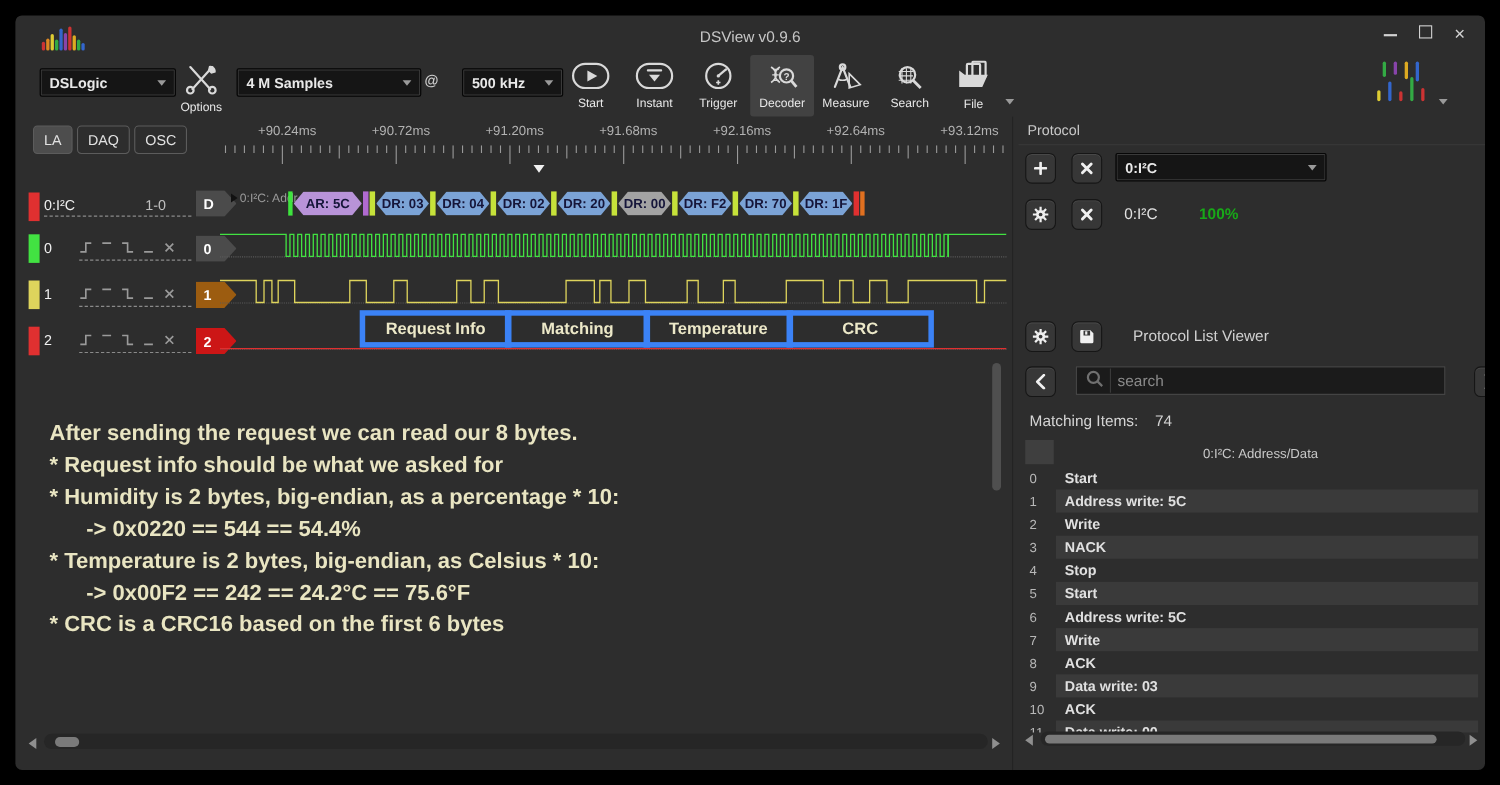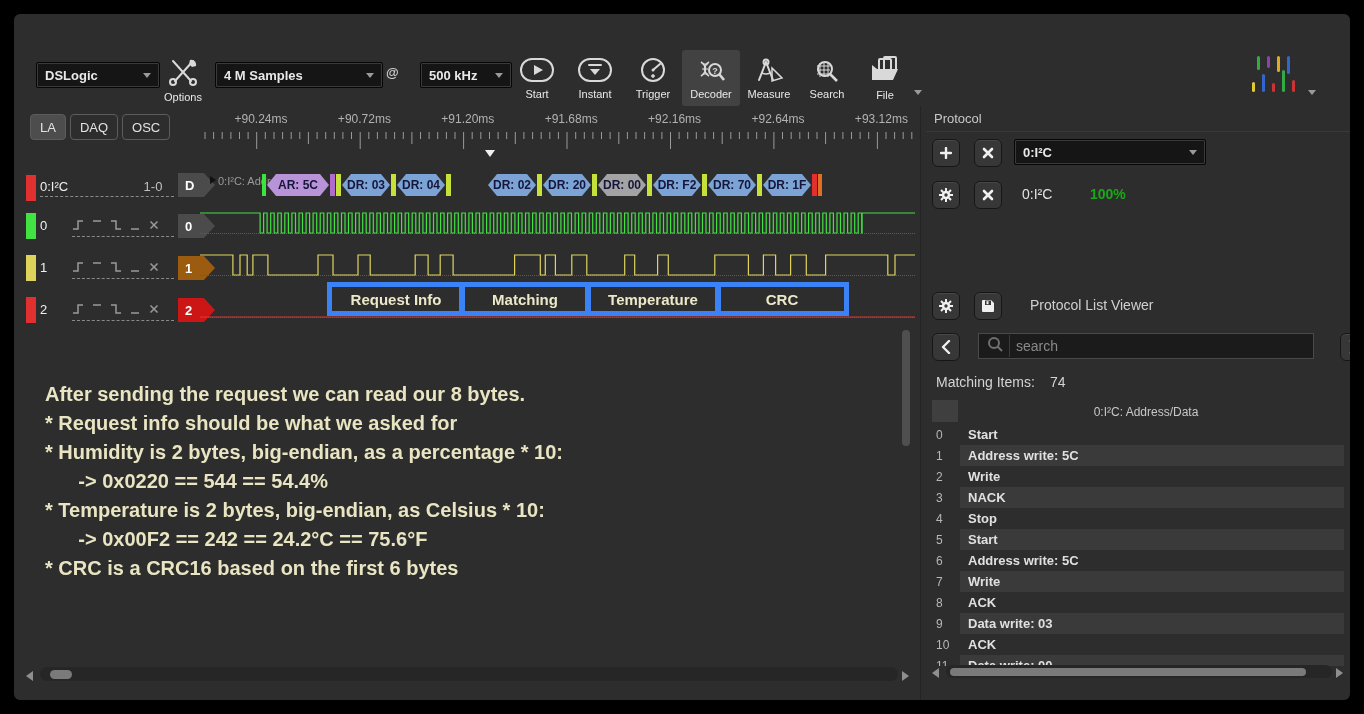--- a/index.html
+++ b/index.html
@@ -41,21 +41,21 @@
   .ruler{position:absolute;left:186px;top:96px;width:715px;height:52px;overflow:hidden;}
   .rlabel{position:absolute;top:2px;transform:translateX(-50%);font-size:12px;color:#b2b2b2;white-space:nowrap;}
   .ruler svg{position:absolute;left:0;top:22px;}
   .cursor-tri{position:absolute;top:40px;width:0;height:0;border-left:5px solid transparent;
     border-right:5px solid transparent;border-top:7px solid #f0f0f0;}
   
   .sigrow{position:absolute;left:0;width:901px;height:40px;}
   .ctab{position:absolute;left:12px;width:10px;}
   .rowname{position:absolute;left:26px;font-size:13px;color:#f0f0f0;}
   .rowdash{position:absolute;border-bottom:1px dashed #8a8a8a;}
-  .rowrange{position:absolute;left:118px;width:42px;text-align:center;font-size:13px;color:#c0c0c0;}
+  .rowrange{position:absolute;left:118px;width:42px;text-align:left;font-size:13px;color:#c0c0c0;}
   .badge{position:absolute;left:164px;width:30px;height:24px;color:#fff;font-weight:bold;font-size:13px;
     display:flex;align-items:center;padding-left:7px;
     clip-path:polygon(0 0,70% 0,100% 50%,70% 100%,0 100%);}
   .glyphs{position:absolute;left:58px;display:flex;gap:7px;align-items:center;}
   .baseline{position:absolute;left:186px;width:715px;border-top:1px dotted #5a5a5a;}
   .wave{position:absolute;left:186px;top:0;}
   
   .dec-hint{position:absolute;left:204px;top:5px;font-size:11px;color:#9a9a9a;white-space:nowrap;}
   .dec-expand{position:absolute;left:196px;top:6px;width:0;height:0;border-top:4px solid transparent;
     border-bottom:4px solid transparent;border-left:6px solid #111;}
@@ -98,20 +98,40 @@
   .prow .idx{width:24px;padding-left:4px;font-size:12px;color:#b8b8b8;flex:none;}
   .prow .txt{flex:1;height:100%;display:flex;align-items:center;padding-left:8px;font-size:13px;
     font-weight:bold;color:#e0e0e0;}
   .prow.alt .txt{background:#3a3a3a;}
 </style>
 </head>
 <body>
 
 <div class="window">
 
+  <div class="titlebar">
+    <div class="app-logo" id="app-logo">
+        <i style="height: 8px; background: rgb(204, 51, 51);"></i>
+        <i style="height: 11px; background: rgb(221, 136, 34);"></i>
+        <i style="height: 15px; background: rgb(221, 204, 51);"></i>
+        <i style="height: 10px; background: rgb(51, 170, 68);"></i>
+        <i style="height: 20px; background: rgb(51, 102, 204);"></i>
+        <i style="height: 16px; background: rgb(136, 68, 170);"></i>
+        <i style="height: 22px; background: rgb(204, 51, 51);"></i>
+        <i style="height: 14px; background: rgb(221, 170, 34);"></i>
+        <i style="height: 10px; background: rgb(51, 170, 68);"></i>
+        <i style="height: 7px; background: rgb(51, 102, 204);"></i>
+      </div>
+    <div class="title">DSView v0.9.6</div>
+    <div class="win-controls">
+      <span><span class="win-min"></span></span>
+      <span><span class="win-max"></span></span>
+      <span class="win-close">×</span>
+    </div>
+  </div>
 
   <div class="select" style="left:22px;top:48px;width:106px;">
     <span>DSLogic</span>
     <span class="caret"></span>
   </div>
   <div class="opt-btn">
     <span id="options-icon"><svg width="34" height="30" viewBox="0 0 34 30">
           <path d="M7 4 L25 24" stroke="#d9d9d9" fill="none" stroke-width="2" stroke-linecap="round" stroke-linejoin="round"></path>
           <path d="M27 4 L9 24" stroke="#d9d9d9" fill="none" stroke-width="2" stroke-linecap="round" stroke-linejoin="round"></path>
           <circle cx="7" cy="25" r="3" stroke="#d9d9d9" fill="none" stroke-width="2" stroke-linecap="round" stroke-linejoin="round"></circle>
@@ -316,21 +336,21 @@
     <div class="dec-hint">0:I²C: Addr</div>
     <div class="annstrip" id="annstrip">
         <div class="stripe" style="background: rgb(62, 228, 62); width: 4px; flex: 0 0 auto;"></div>
         <div class="hex" style="background: rgb(184, 147, 216); width: 62px; flex: 0 0 auto;">AR: 5C</div>
         <div class="stripe" style="background: rgb(176, 106, 208); width: 5px; flex: 0 0 auto;"></div>
         <div class="stripe" style="background: rgb(198, 226, 58); width: 5px; flex: 0 0 auto;"></div>
         <div class="hex" style="background: rgb(123, 163, 214); width: 48px; flex: 0 0 auto;">DR: 03</div>
         <div class="stripe" style="background: rgb(198, 226, 58); width: 5px; flex: 0 0 auto;"></div>
         <div class="hex" style="background: rgb(123, 163, 214); width: 48px; flex: 0 0 auto;">DR: 04</div>
         <div class="stripe" style="background: rgb(198, 226, 58); width: 5px; flex: 0 0 auto;"></div>
-        <div class="hex" style="background: rgb(123, 163, 214); width: 48px; flex: 0 0 auto; margin-left: 36px;">DR: 02</div>
+        <div class="hex" style="background: rgb(123, 163, 214); width: 48px; flex: 0 0 auto;">DR: 02</div>
         <div class="stripe" style="background: rgb(198, 226, 58); width: 5px; flex: 0 0 auto;"></div>
         <div class="hex" style="background: rgb(123, 163, 214); width: 48px; flex: 0 0 auto;">DR: 20</div>
         <div class="stripe" style="background: rgb(198, 226, 58); width: 5px; flex: 0 0 auto;"></div>
         <div class="hex" style="background: #a3a3a3; width: 48px; flex: 0 0 auto;">DR: 00</div>
         <div class="stripe" style="background: rgb(198, 226, 58); width: 5px; flex: 0 0 auto;"></div>
         <div class="hex" style="background: rgb(123, 163, 214); width: 48px; flex: 0 0 auto;">DR: F2</div>
         <div class="stripe" style="background: rgb(198, 226, 58); width: 5px; flex: 0 0 auto;"></div>
         <div class="hex" style="background: rgb(123, 163, 214); width: 48px; flex: 0 0 auto;">DR: 70</div>
         <div class="stripe" style="background: rgb(198, 226, 58); width: 5px; flex: 0 0 auto;"></div>
         <div class="hex" style="background: rgb(123, 163, 214); width: 48px; flex: 0 0 auto;">DR: 1F</div>

